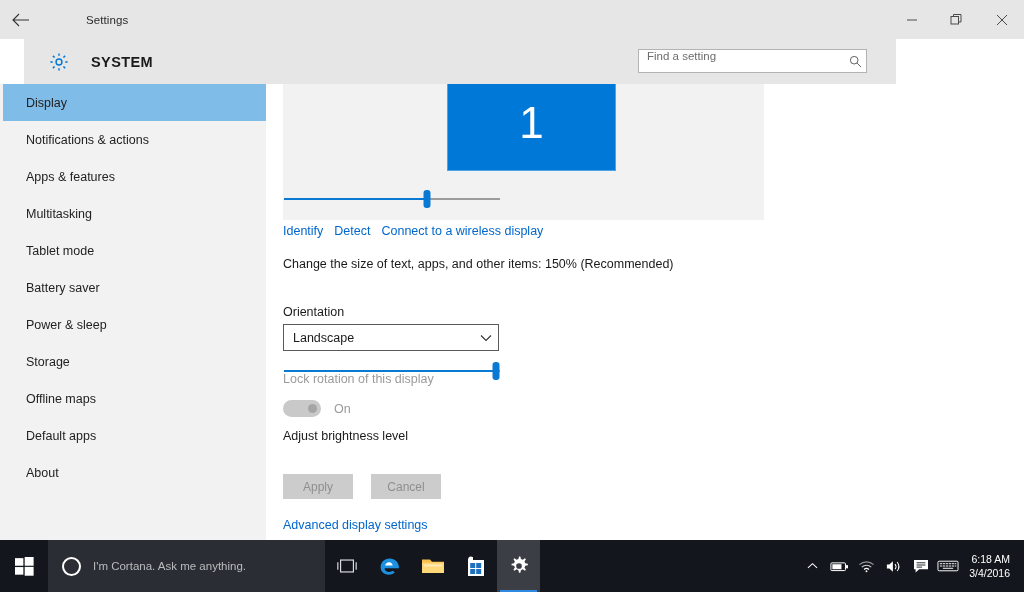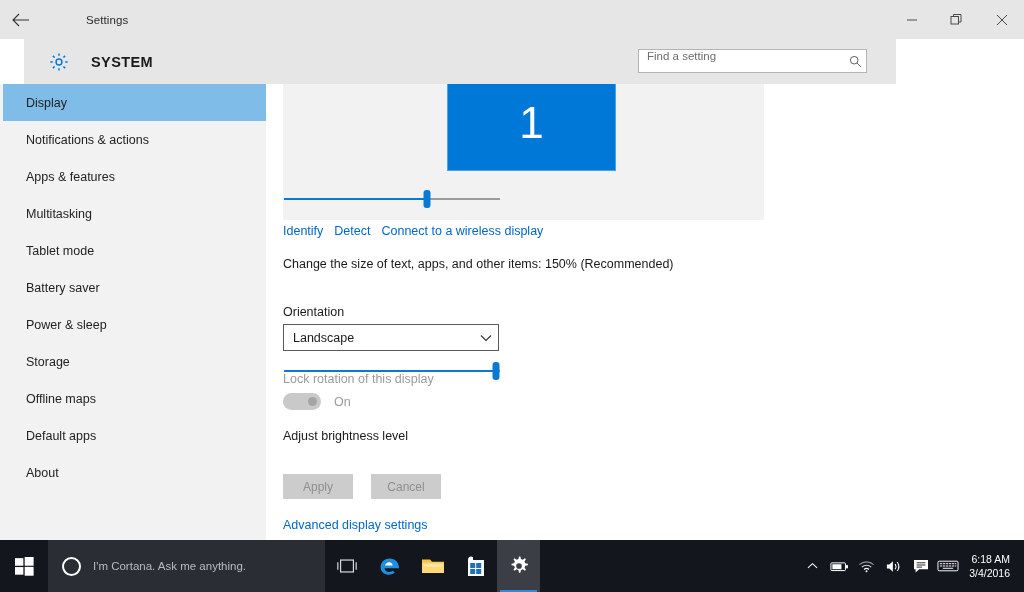--- a/index.html
+++ b/index.html
@@ -236,21 +236,21 @@
   }
 
   .label-lockrot {
     position: absolute;
     left: 17px; top: 288px;
     font-size: 12.5px;
     color: #9b9b9b;
   }
   .toggle-row {
     position: absolute;
-    left: 17px; top: 309px;
+    left: 17px; top: 316px;
     display: flex;
     align-items: center;
   }
   .toggle {
     width: 38px; height: 17px;
     border-radius: 9px;
     background: #c9c9c9;
     position: relative;
   }
   .toggle .knob {

